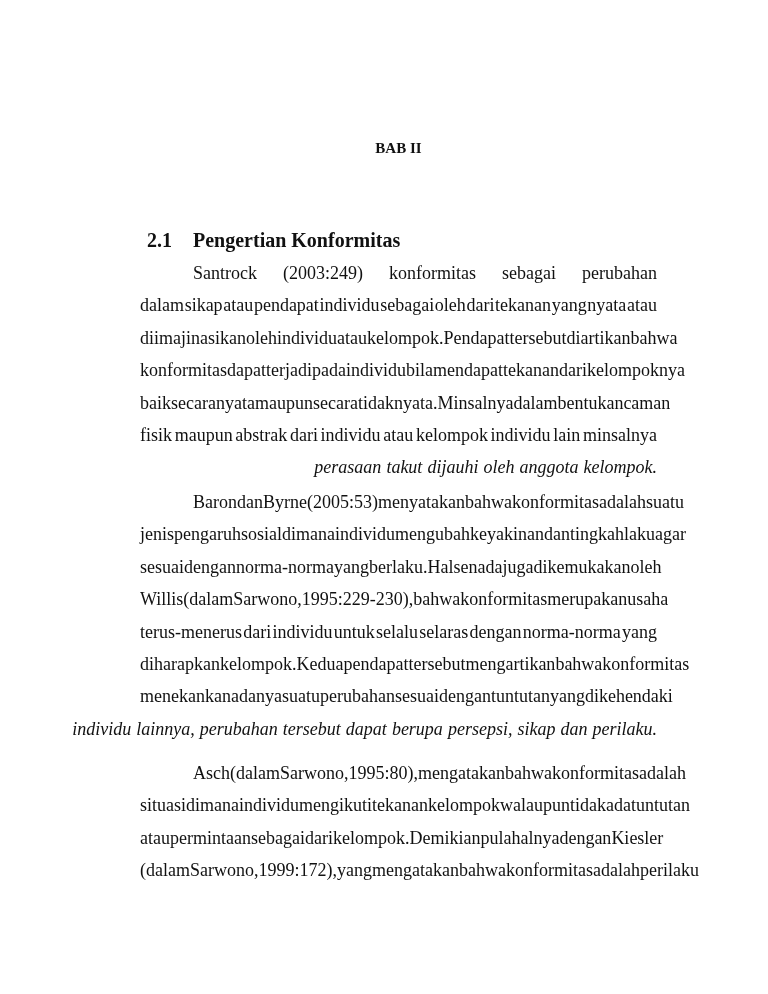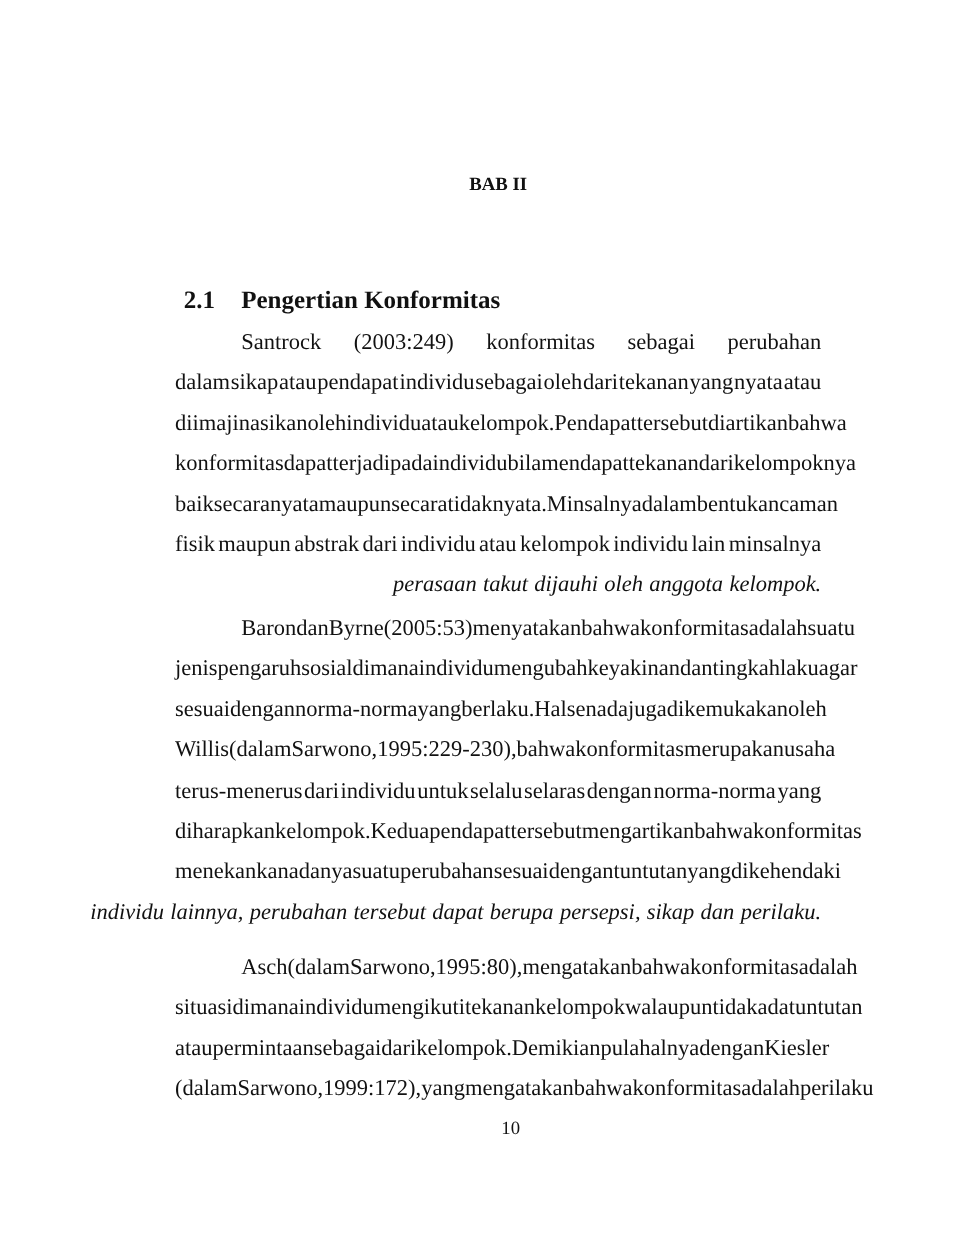--- a/index.html
+++ b/index.html
@@ -308,14 +308,13 @@
         <span>1999:172),</span>
         <span>yang</span>
         <span>mengatakan</span>
         <span>bahwa</span>
         <span>konformitas</span>
         <span>adalah</span>
         <span>perilaku</span>
       </div>
     </div>
 
-  <div class="page-number">10</div>
 </div>
 
 </body></html>

